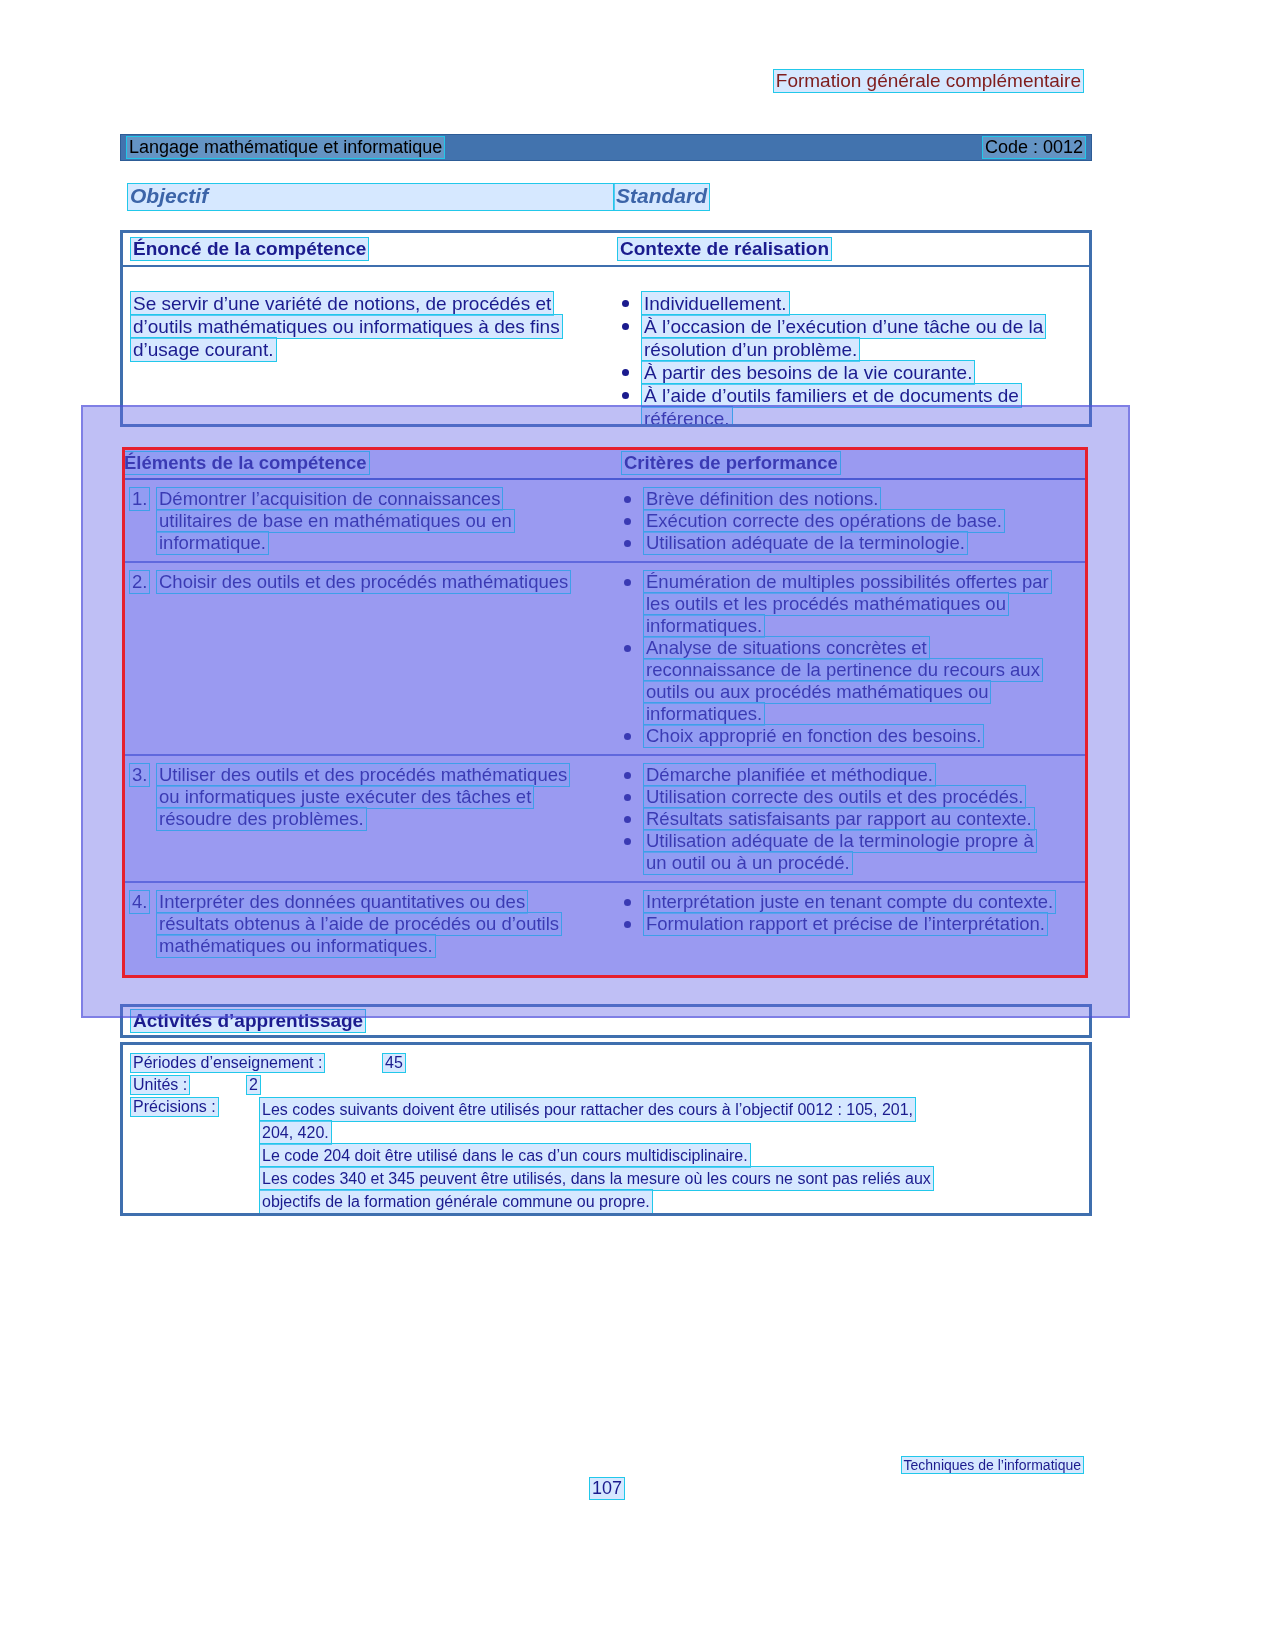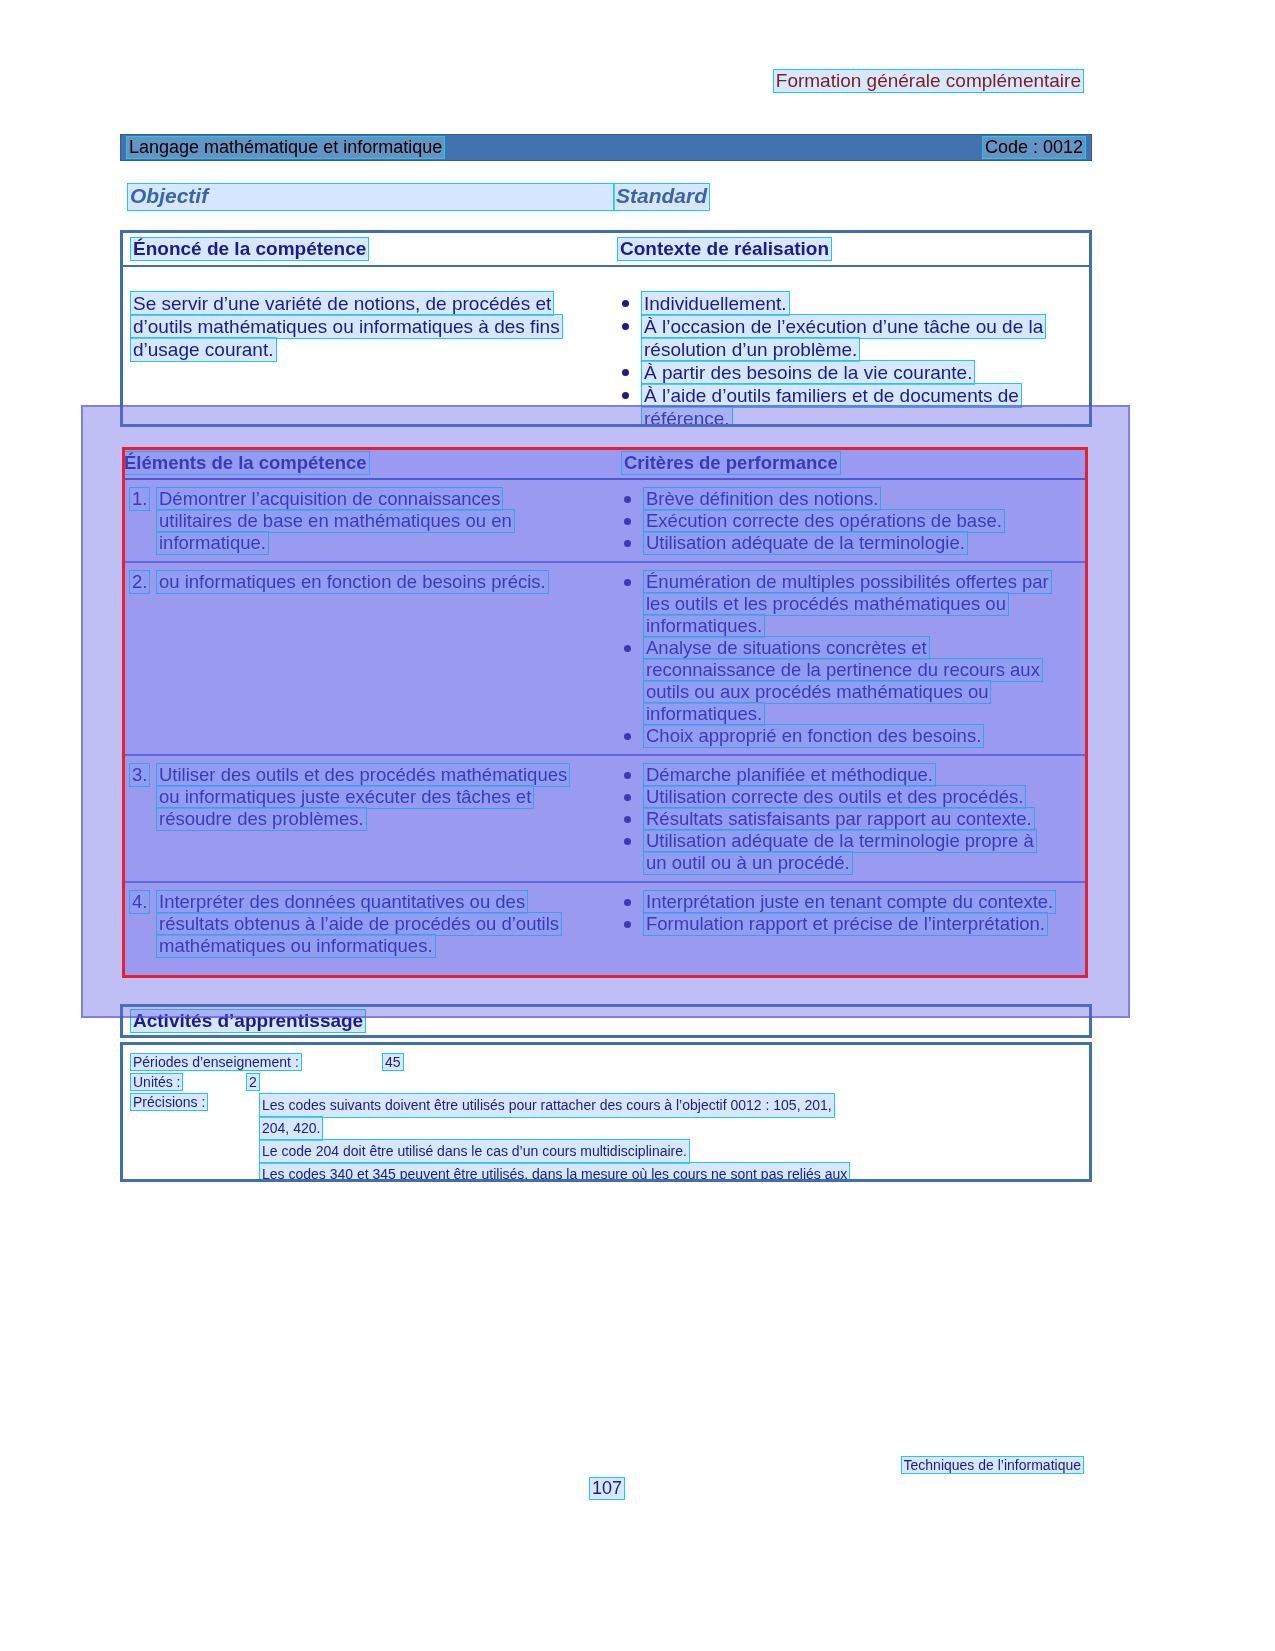--- a/index.html
+++ b/index.html
@@ -38,22 +38,22 @@
   .eleft{width:495px;display:flex;padding-left:8px}
   .enum{width:27px;flex:none}
   .eright{flex:1}
   .overlay{position:absolute;left:81px;top:405px;width:1049px;height:613px;
            background:rgba(103,103,232,.42);border:2px solid rgba(75,75,215,.55);
            z-index:30;pointer-events:none}
   .redbox{position:absolute;left:122px;top:447px;width:966px;height:531px;
           border:3px solid #e6202e;z-index:31;pointer-events:none}
   .act-hdr{position:absolute;left:120px;top:1004px;width:972px;height:34px;border:3px solid #3f6fae;
            display:flex;align-items:center;padding-left:8px;font-size:19px;font-weight:bold}
-  .act-table{position:absolute;left:120px;top:1042px;width:972px;height:140px;border:3px solid #3f6fae;
-             padding:9px 6px 18px 8px;font-size:14px;overflow:hidden}
+  .act-table{position:absolute;left:120px;top:1042px;width:972px;height:174px;border:3px solid #3f6fae;
+             padding:9px 6px 18px 8px;font-size:16px;overflow:hidden}
   .kv{display:flex;align-items:flex-start;margin-bottom:4px}
   .lbl-periodes{width:252px}
   .lbl-unites{width:116px}
   .lbl-prec{width:129px;flex:none}
   .footer-right{position:absolute;top:1457px;right:192px;font-size:14px}
   .page-num{position:absolute;left:590px;top:1478px;font-size:18px}
 </style>
 </head>
 <body>
 
@@ -161,21 +161,21 @@
           </div>
         </div>
     </div>
 
     <div class="erow">
       <div class="eleft">
         <div class="enum">
           <span class="hl">2.</span>
         </div>
         <div>
-            <div class="line"><span class="hl">ou informatiques en fonction de besoins précis.</span></div>
+            <div class="line"><span class="hl">Choisir des outils et des procédés mathématiques</span></div>
           </div>
       </div>
       <div class="eright">
           <div class="bullet-item">
             <span class="dot"></span>
             <div>
               <div class="line"><span class="hl">Énumération de multiples possibilités offertes par</span></div>
               <div class="line"><span class="hl">les outils et les procédés mathématiques ou</span></div>
               <div class="line"><span class="hl">informatiques.</span></div>
             </div>

